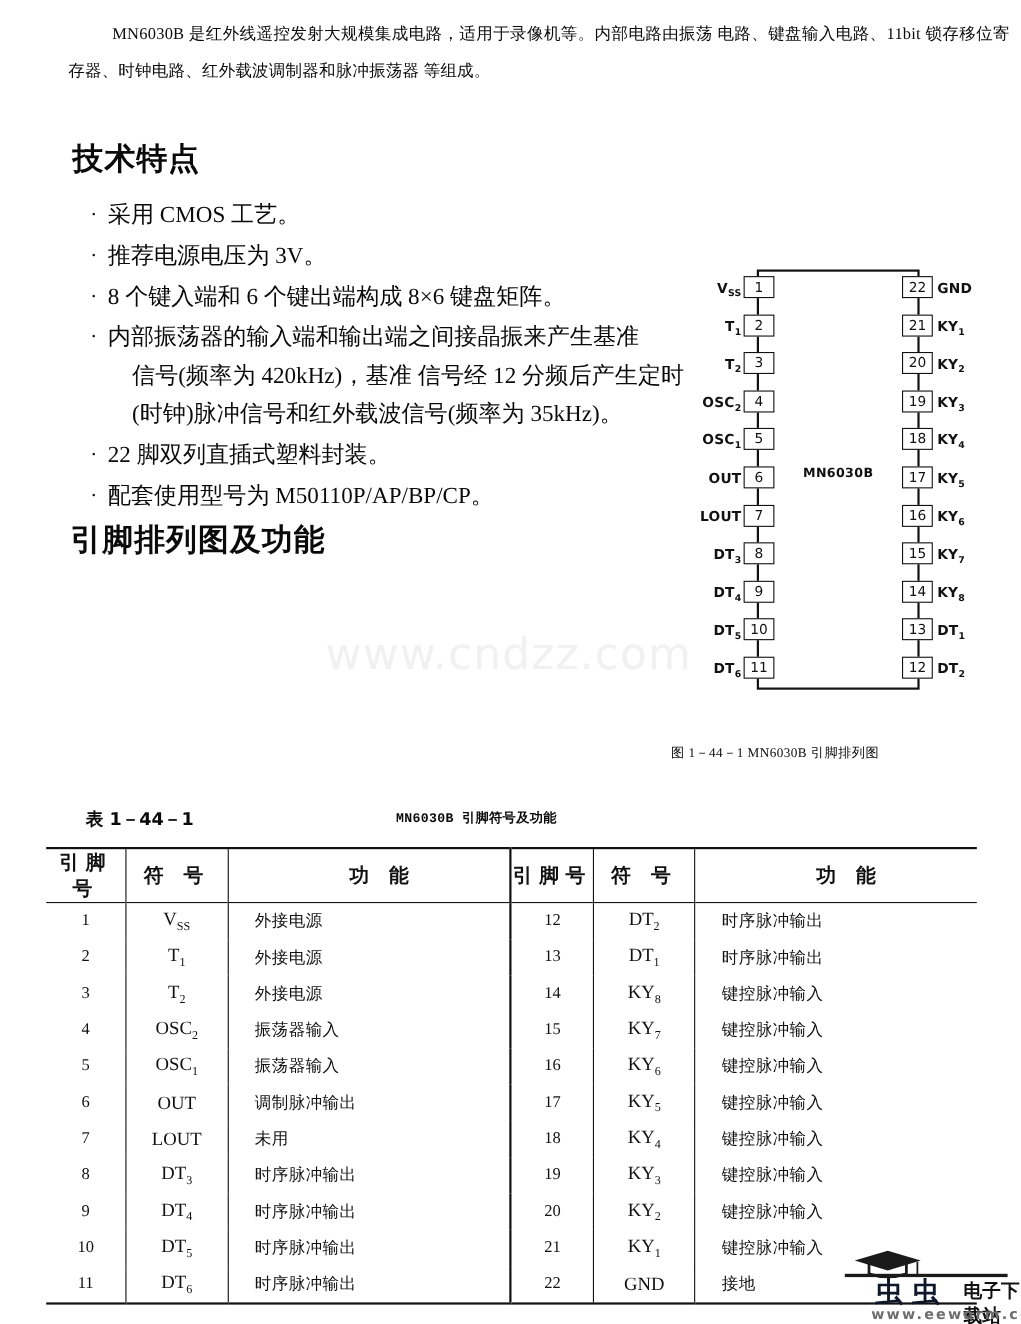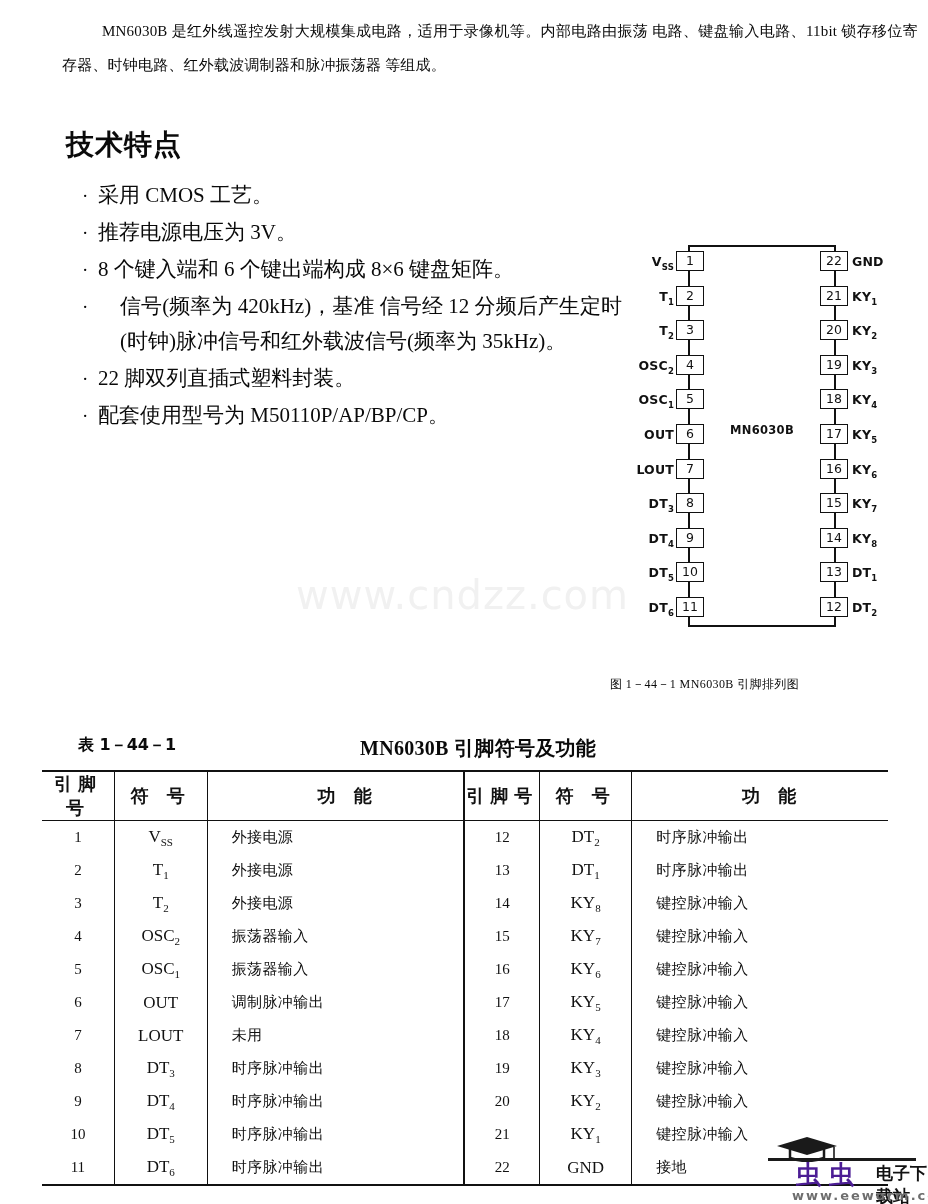--- a/index.html
+++ b/index.html
@@ -68,21 +68,21 @@
 
   
   .watermark{
     position:absolute;left:296px;top:572px;font-size:40px;
     font-family:"DejaVu Sans","Liberation Sans",sans-serif;
     color:#f1f1f1;letter-spacing:1px;user-select:none;
   }
 
   
   .tbl-cap-left{position:absolute;left:78px;top:735px;font-family:"DejaVu Sans","Liberation Sans",sans-serif;font-weight:bold;font-size:16px;}
-  .tbl-cap-mid{position:absolute;left:360px;top:735px;font-family:Liberation Serif, serif;font-weight:bold;font-size:20px;letter-spacing:.3px;}
+  .tbl-cap-mid{position:absolute;left:360px;top:735px;font-family:Liberation Mono, monospace;font-weight:bold;font-size:12px;letter-spacing:.3px;}
 
   table.pintable{
     position:absolute;left:42px;top:770px;width:846px;
     border-collapse:collapse;font-size:16px;
   }
   table.pintable th,table.pintable td{
     border-left:1px solid #111;border-right:0;padding:0;
     height:33px;color:#111;font-weight:normal;
   }
   table.pintable th{
@@ -99,21 +99,21 @@
   .c-sym2{width:96px;text-align:center;}
   .c-fun2{width:250px;text-align:left;padding-left:24px !important;
           font-family:"DejaVu Sans","Liberation Sans",sans-serif;font-size:15px;letter-spacing:.4px;}
   .sym{font-size:17px;}
   .sym sub{font-size:11px;}
 
   
   .logo{position:absolute;left:768px;top:1132px;width:160px;height:72px;}
   .logo .cap{position:absolute;left:8px;top:4px;width:62px;height:26px;}
   .logo .bar{position:absolute;left:0px;top:26px;width:148px;height:3px;background:#1a1a1a;}
-  .logo .bugs{position:absolute;left:28px;top:26px;font-size:25px;color:#4c1d95;
+  .logo .bugs{position:absolute;left:28px;top:26px;font-size:25px;color:#0f172a;
     font-family:"DejaVu Sans","Liberation Sans",sans-serif;font-weight:bold;letter-spacing:8px;}
   .logo .cn{position:absolute;left:108px;top:30px;font-size:17px;color:#111;
     font-family:"DejaVu Sans","Liberation Sans",sans-serif;font-weight:bold;letter-spacing:0px;}
   .logo .url{position:absolute;left:24px;top:56px;font-size:13px;color:#6e6e6e;
     font-family:"DejaVu Sans","Liberation Sans",sans-serif;font-weight:bold;letter-spacing:2px;}
 </style>
 </head>
 <body>
 
 <div class="page">
@@ -130,32 +130,33 @@
     <div class="bullet-row">
       <span class="bullet-dot">·</span>
       <span class="bullet-text"><span>推荐电源电压为 3V。</span></span>
     </div>
     <div class="bullet-row">
       <span class="bullet-dot">·</span>
       <span class="bullet-text"><span>8 个键入端和 6 个键出端构成 8×6 键盘矩阵。</span></span>
     </div>
     <div class="bullet-row">
       <span class="bullet-dot">·</span>
-      <span class="bullet-text"><span class="cont">信号(频率为 420kHz)，基准 信号经 12 分频后产生定时(时钟)脉冲信号和红外载波信号(频率为 35kHz)。</span></span>
+      <span class="bullet-text"><span>内部振荡器的输入端和输出端之间接晶振来产生基准</span><span class="cont">信号(频率为 420kHz)，基准 信号经 12 分频后产生定时(时钟)脉冲信号和红外载波信号(频率为 35kHz)。</span></span>
     </div>
     <div class="bullet-row">
       <span class="bullet-dot">·</span>
       <span class="bullet-text"><span>22 脚双列直插式塑料封装。</span></span>
     </div>
     <div class="bullet-row">
       <span class="bullet-dot">·</span>
       <span class="bullet-text"><span>配套使用型号为 M50110P/AP/BP/CP。</span></span>
     </div>
   </div>
 
+  <div class="sec-head" id="head-pin">引脚排列图及功能</div>
 
   <div class="watermark">www.cndzz.com</div>
 
   <div class="chip-fig">
     <div class="chip-body"></div>
     <div class="chip-name">MN6030B</div>
     <div id="left-pin-holder">
         <div class="pinbox left" style="top: 8px;">1</div>
         <div class="pinlabel left" style="top: 11px;">V<sub>SS</sub></div>
         <div class="pinbox left" style="top: 42.6px;">2</div>

